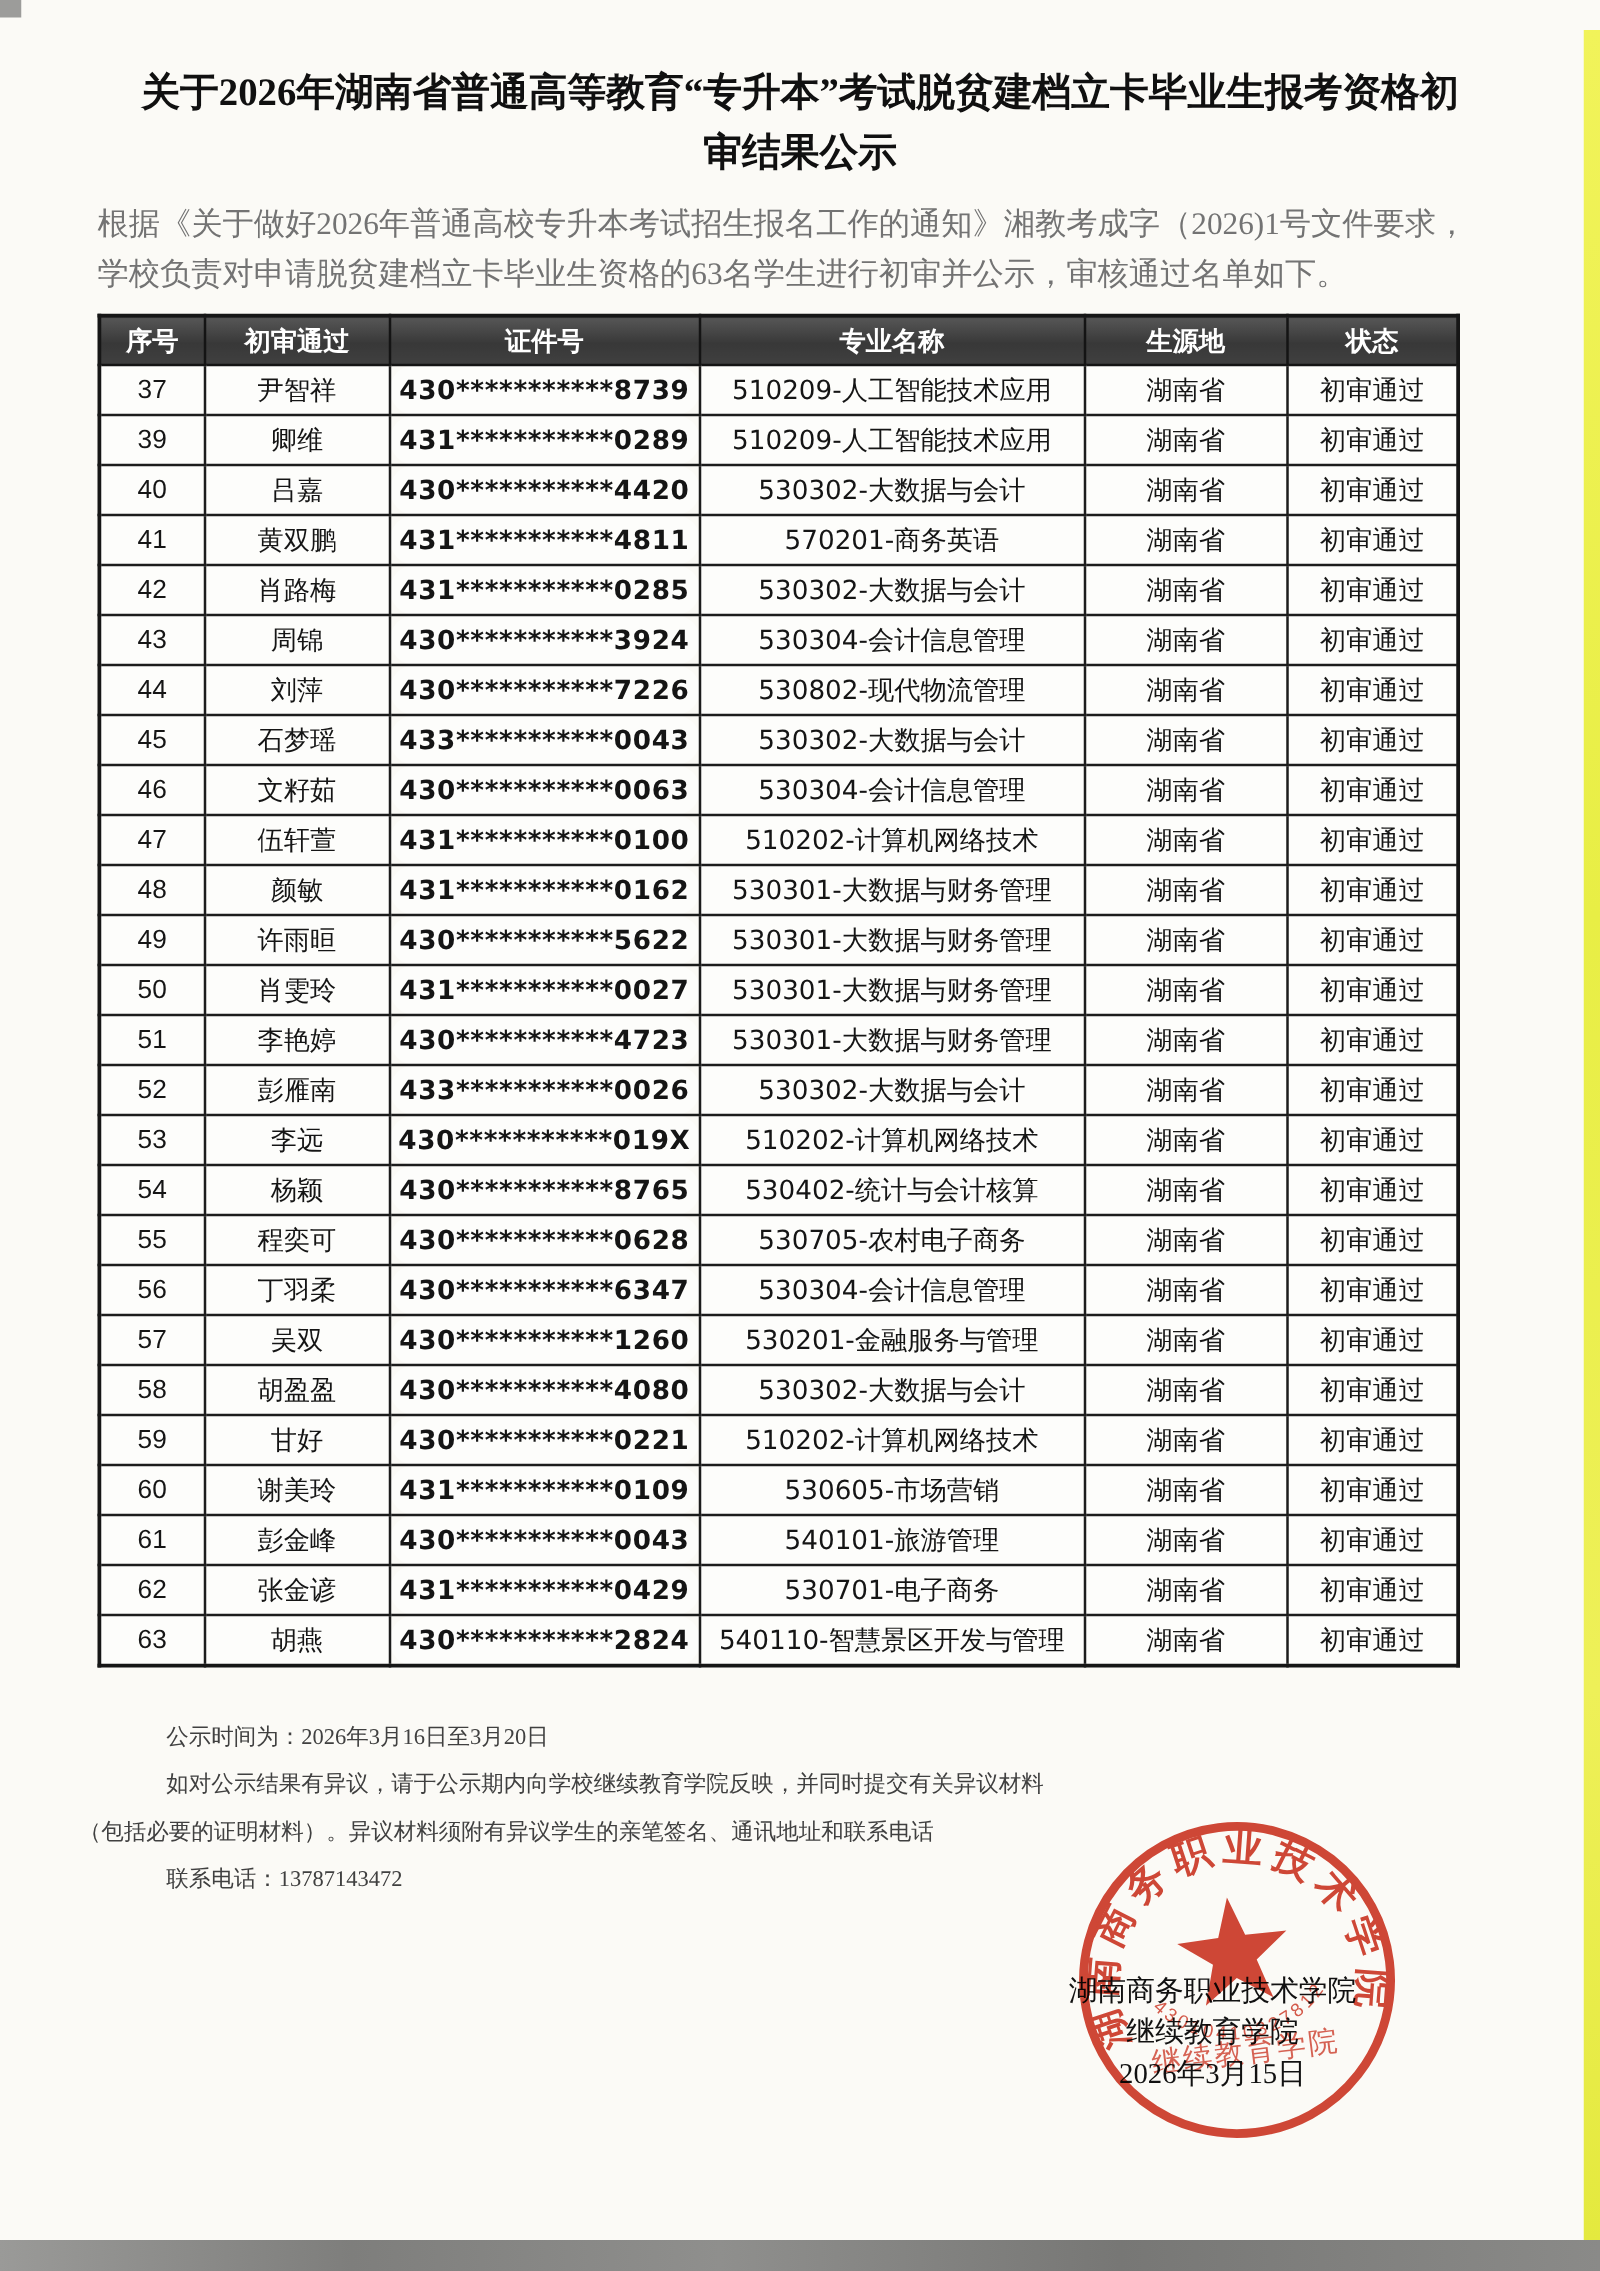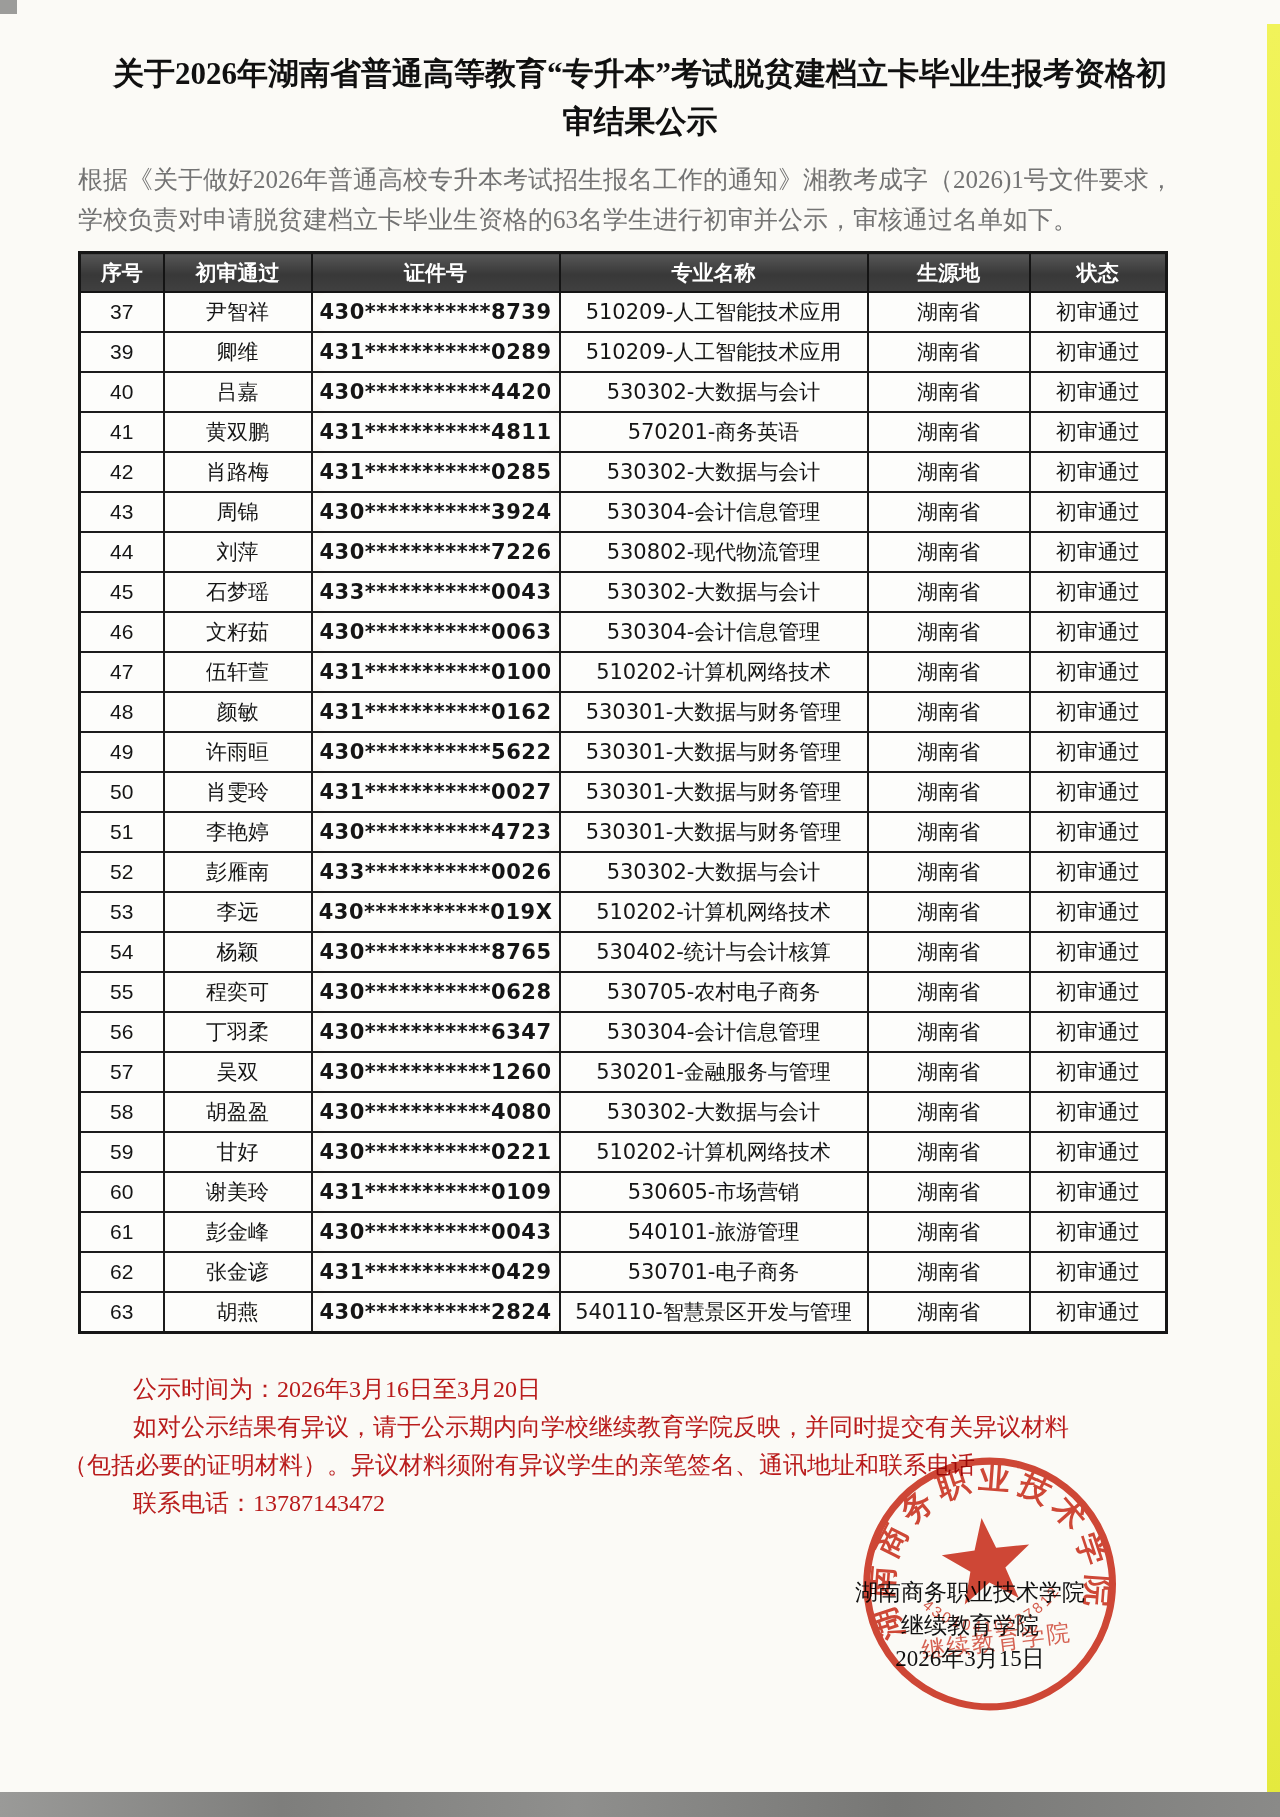--- a/index.html
+++ b/index.html
@@ -37,21 +37,21 @@
   table.roster td{
     height:38px;border:2px solid #1c1c1c;padding:0;text-align:center;
     font-size:21px;color:#151515;background:#fdfdfb;
   }
   td.col-seq{font-family:"Liberation Sans","DejaVu Sans",sans-serif;font-size:20px;margin-top:36px;}
   td.col-id{font-family:"DejaVu Sans","Liberation Sans",sans-serif;font-weight:bold;font-size:19px;letter-spacing:.5px;border-radius:20px;}
   td.col-major{font-family:"DejaVu Sans","Liberation Sans",sans-serif;font-weight:normal;font-size:19px;}
   .c-seq{width:84px;} .c-name{width:148px;} .c-id{width:248px;}
   .c-major{width:308px;} .c-origin{width:162px;} .c-status{width:137px;}
   
-  .footer{margin:36px 60px 0 63px;font-size:24px;line-height:38px;color:#b91c1c;}
+  .footer{margin:36px 60px 0 63px;font-size:18px;line-height:38px;color:#404040;}
   .footer .indent{text-indent:70px;}
   
   .signature{
     position:absolute;left:838px;top:1576px;width:264px;text-align:center;
     font-size:23px;line-height:33px;color:#111;
   }
   
   .seal{
     position:absolute;left:848px;top:1441px;width:284px;height:292px;
     mix-blend-mode:multiply;opacity:.93;transform:rotate(-7deg);pointer-events:none;

